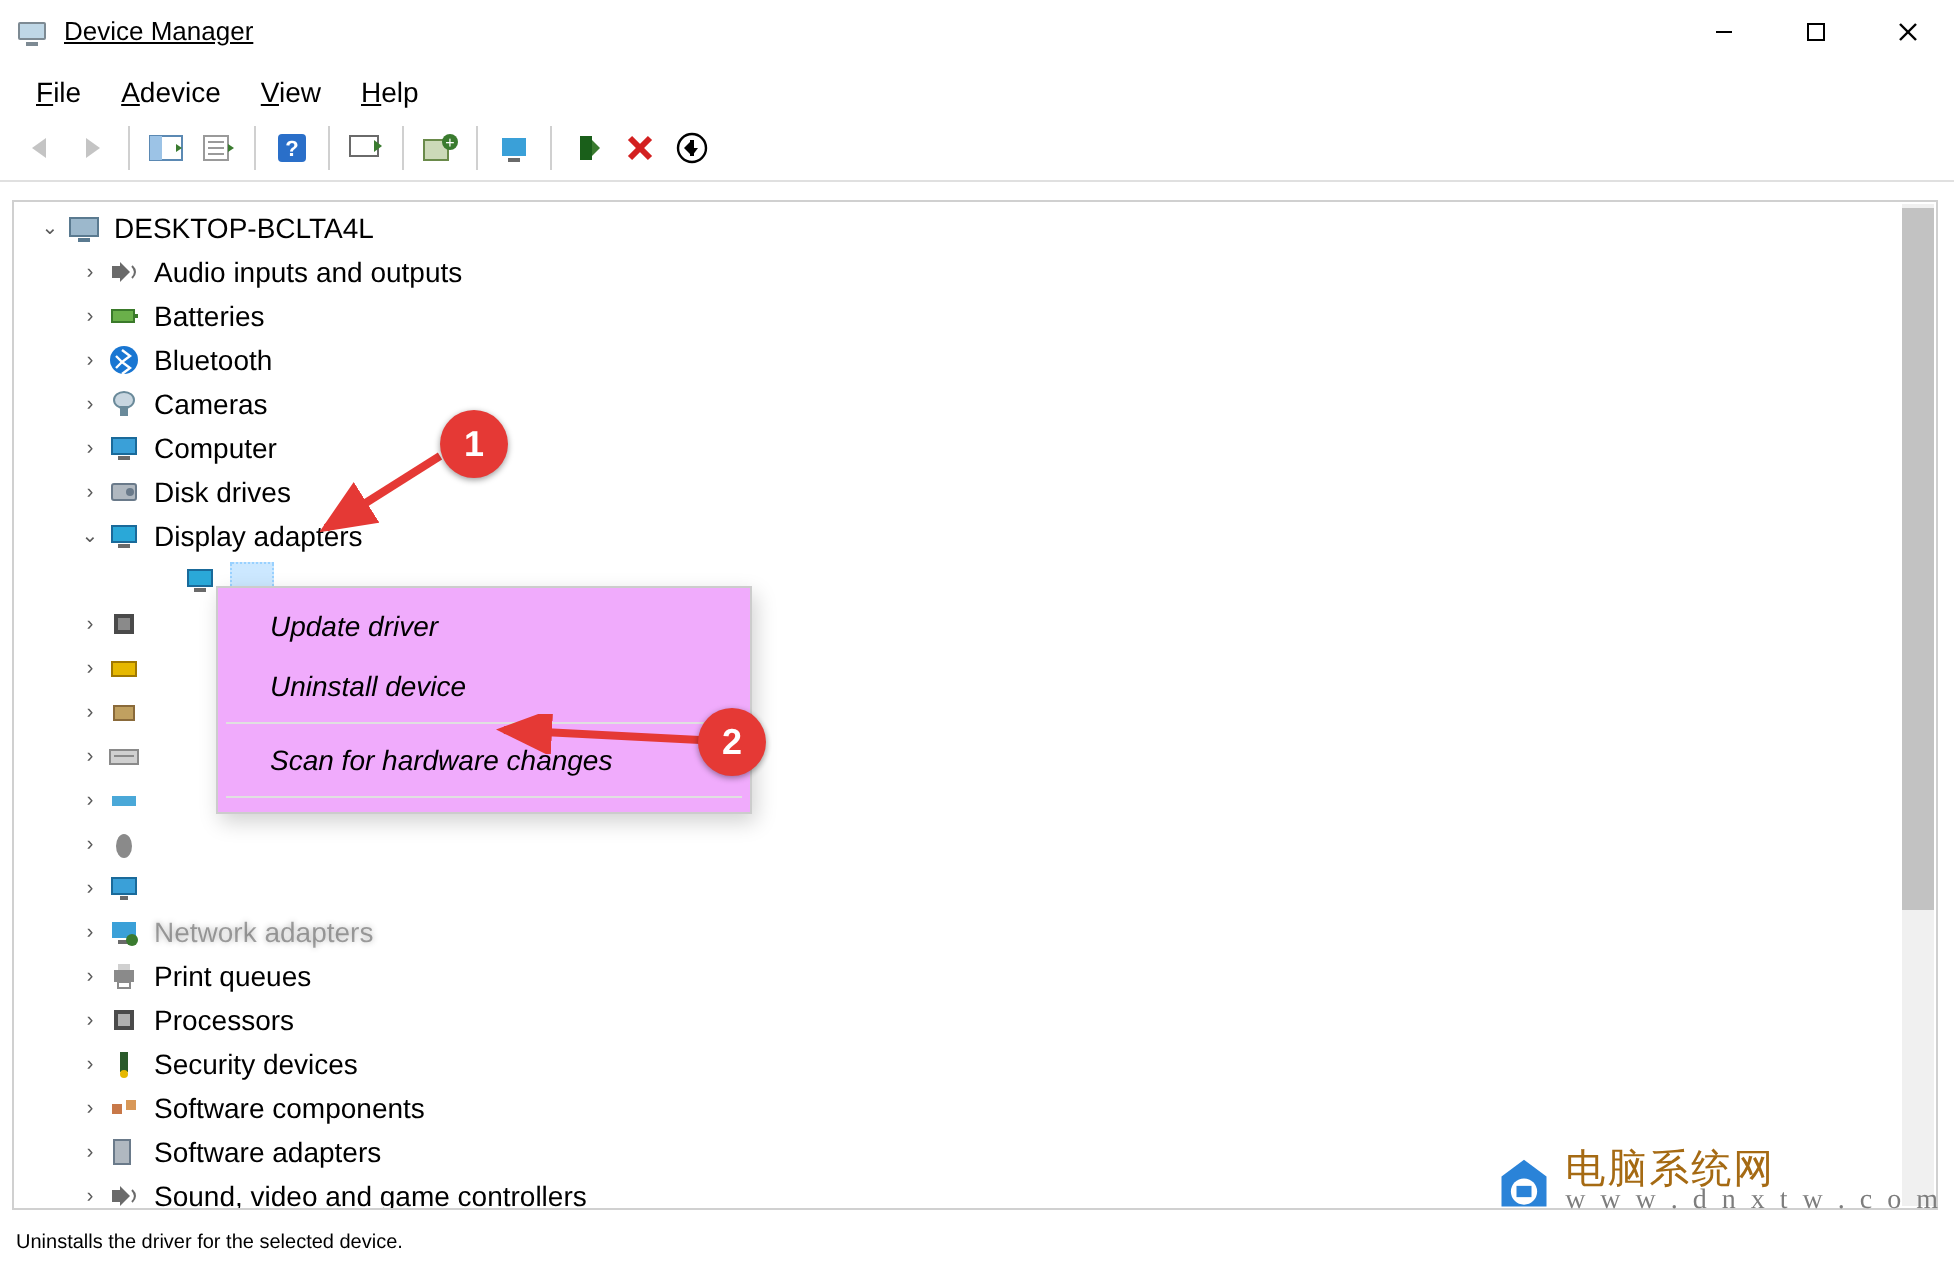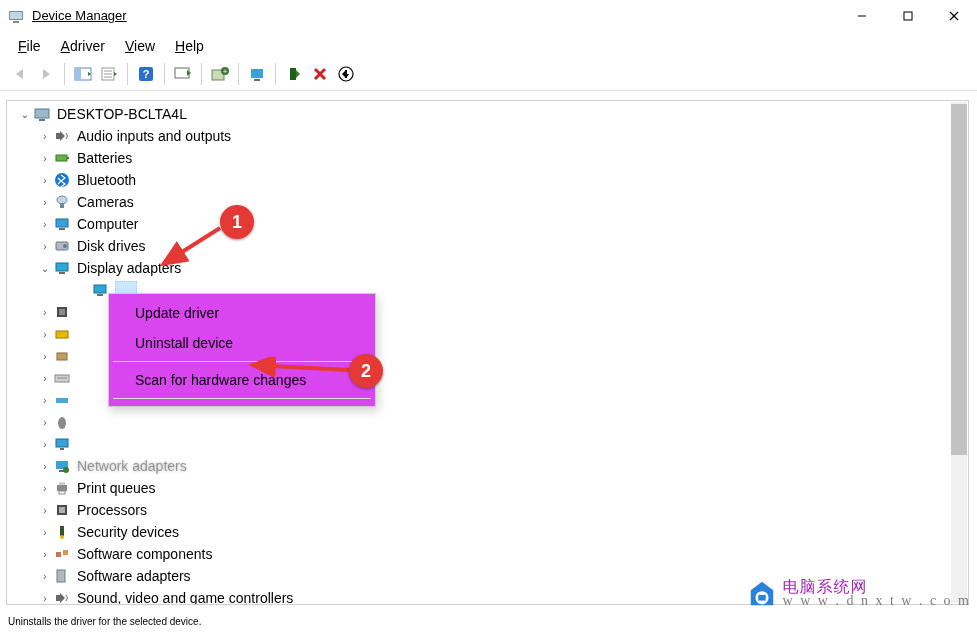--- a/index.html
+++ b/index.html
@@ -27,33 +27,33 @@
 .tree-item .arrow.none { visibility: hidden; }
 .tree-item .icon { width: 18px; height: 18px; margin-right: 6px; display: inline-flex; align-items: center; justify-content: center; }
 .tree-item .label { font-size: 14px; }
 .tree-item .label.blurred { color: rgba(0,0,0,0.35); text-shadow: 0 0 3px rgba(0,0,0,0.3); }
 .tree-item.selected .sel-box { background: #cce8ff; border: 1px dotted #99d1ff; padding: 0 2px; }
 
 .lvl0 { padding-left: 10px; }
 .lvl1 { padding-left: 30px; }
 .lvl2 { padding-left: 68px; }
 
-.context-menu { position: absolute; left: 108px; top: 293px; width: 268px; background: #d946ef; border: 1px solid #cccccc; box-shadow: 2px 4px 10px rgba(0,0,0,0.18); padding: 4px 0; z-index: 50; }
+.context-menu { position: absolute; left: 108px; top: 293px; width: 268px; background: #f0abfc; border: 1px solid #cccccc; box-shadow: 2px 4px 10px rgba(0,0,0,0.18); padding: 4px 0; z-index: 50; font-style: italic; }
 .context-menu .cm-item { padding: 7px 20px 7px 26px; font-size: 14px; cursor: pointer; }
 .context-menu .cm-sep { height: 1px; background: #e0e0e0; margin: 3px 4px; }
 .context-menu .cm-item.bold { font-weight: 700; }
 
 .statusbar { position: absolute; left: 0; right: 0; bottom: 0; height: 24px; padding: 2px 8px; font-size: 10px; display: flex; align-items: center; }
 
 .annotation-circle { position: absolute; width: 34px; height: 34px; border-radius: 50%; background: #e53935; color: #fff; display: flex; align-items: center; justify-content: center; font-weight: bold; font-size: 18px; z-index: 60; box-shadow: 0 1px 3px rgba(0,0,0,0.4); }
 .annotation-arrow { position: absolute; z-index: 55; pointer-events: none; }
 
 .watermark { position: absolute; right: 6px; bottom: 24px; display: flex; align-items: center; gap: 6px; z-index: 70; opacity: 0.95; }
 .watermark .wm-logo { width: 30px; height: 30px; }
-.watermark .wm-text { font-family: Liberation Serif, serif; color: #a21caf; font-size: 16px; letter-spacing: 1px; line-height: 1; }
+.watermark .wm-text { font-family: Liberation Serif, serif; color: #a16207; font-size: 20px; letter-spacing: 1px; line-height: 1; }
 .watermark .wm-sub { font-family: Liberation Serif, serif; font-size: 14px; color: #777; letter-spacing: 2px; margin-top: -2px; }
 
 
 .scrollbar-fake { position: absolute; right: 1px; top: 1px; bottom: 1px; width: 16px; background: #f0f0f0; display: flex; flex-direction: column; }
 .scrollbar-fake .thumb { width: 100%; background: #c2c2c2; }
 
 svg { display: block; }
 </style>
 </head>
 <body>
@@ -82,21 +82,21 @@
         <svg width="10" height="10">
           <line x1="1" y1="1" x2="9" y2="9" stroke="#000" stroke-width="1.2"></line>
           <line x1="9" y1="1" x2="1" y2="9" stroke="#000" stroke-width="1.2"></line>
         </svg>
       </div>
   </div>
 </div>
 
 <div class="menubar">
   <div class="menu-item"><span class="accel">F</span><span>ile</span></div>
-  <div class="menu-item"><span class="accel">A</span><span>driver</span></div>
+  <div class="menu-item"><span class="accel">A</span><span>device</span></div>
   <div class="menu-item"><span class="accel">V</span><span>iew</span></div>
   <div class="menu-item"><span class="accel">H</span><span>elp</span></div>
 </div>
 
 <div class="toolbar">
   <div class="tb-btn disabled" title="Back">
     <svg width="16" height="16">
         <polygon points="11,3 4,8 11,13" fill="#8a8a8a"></polygon>
       </svg>
   </div>

